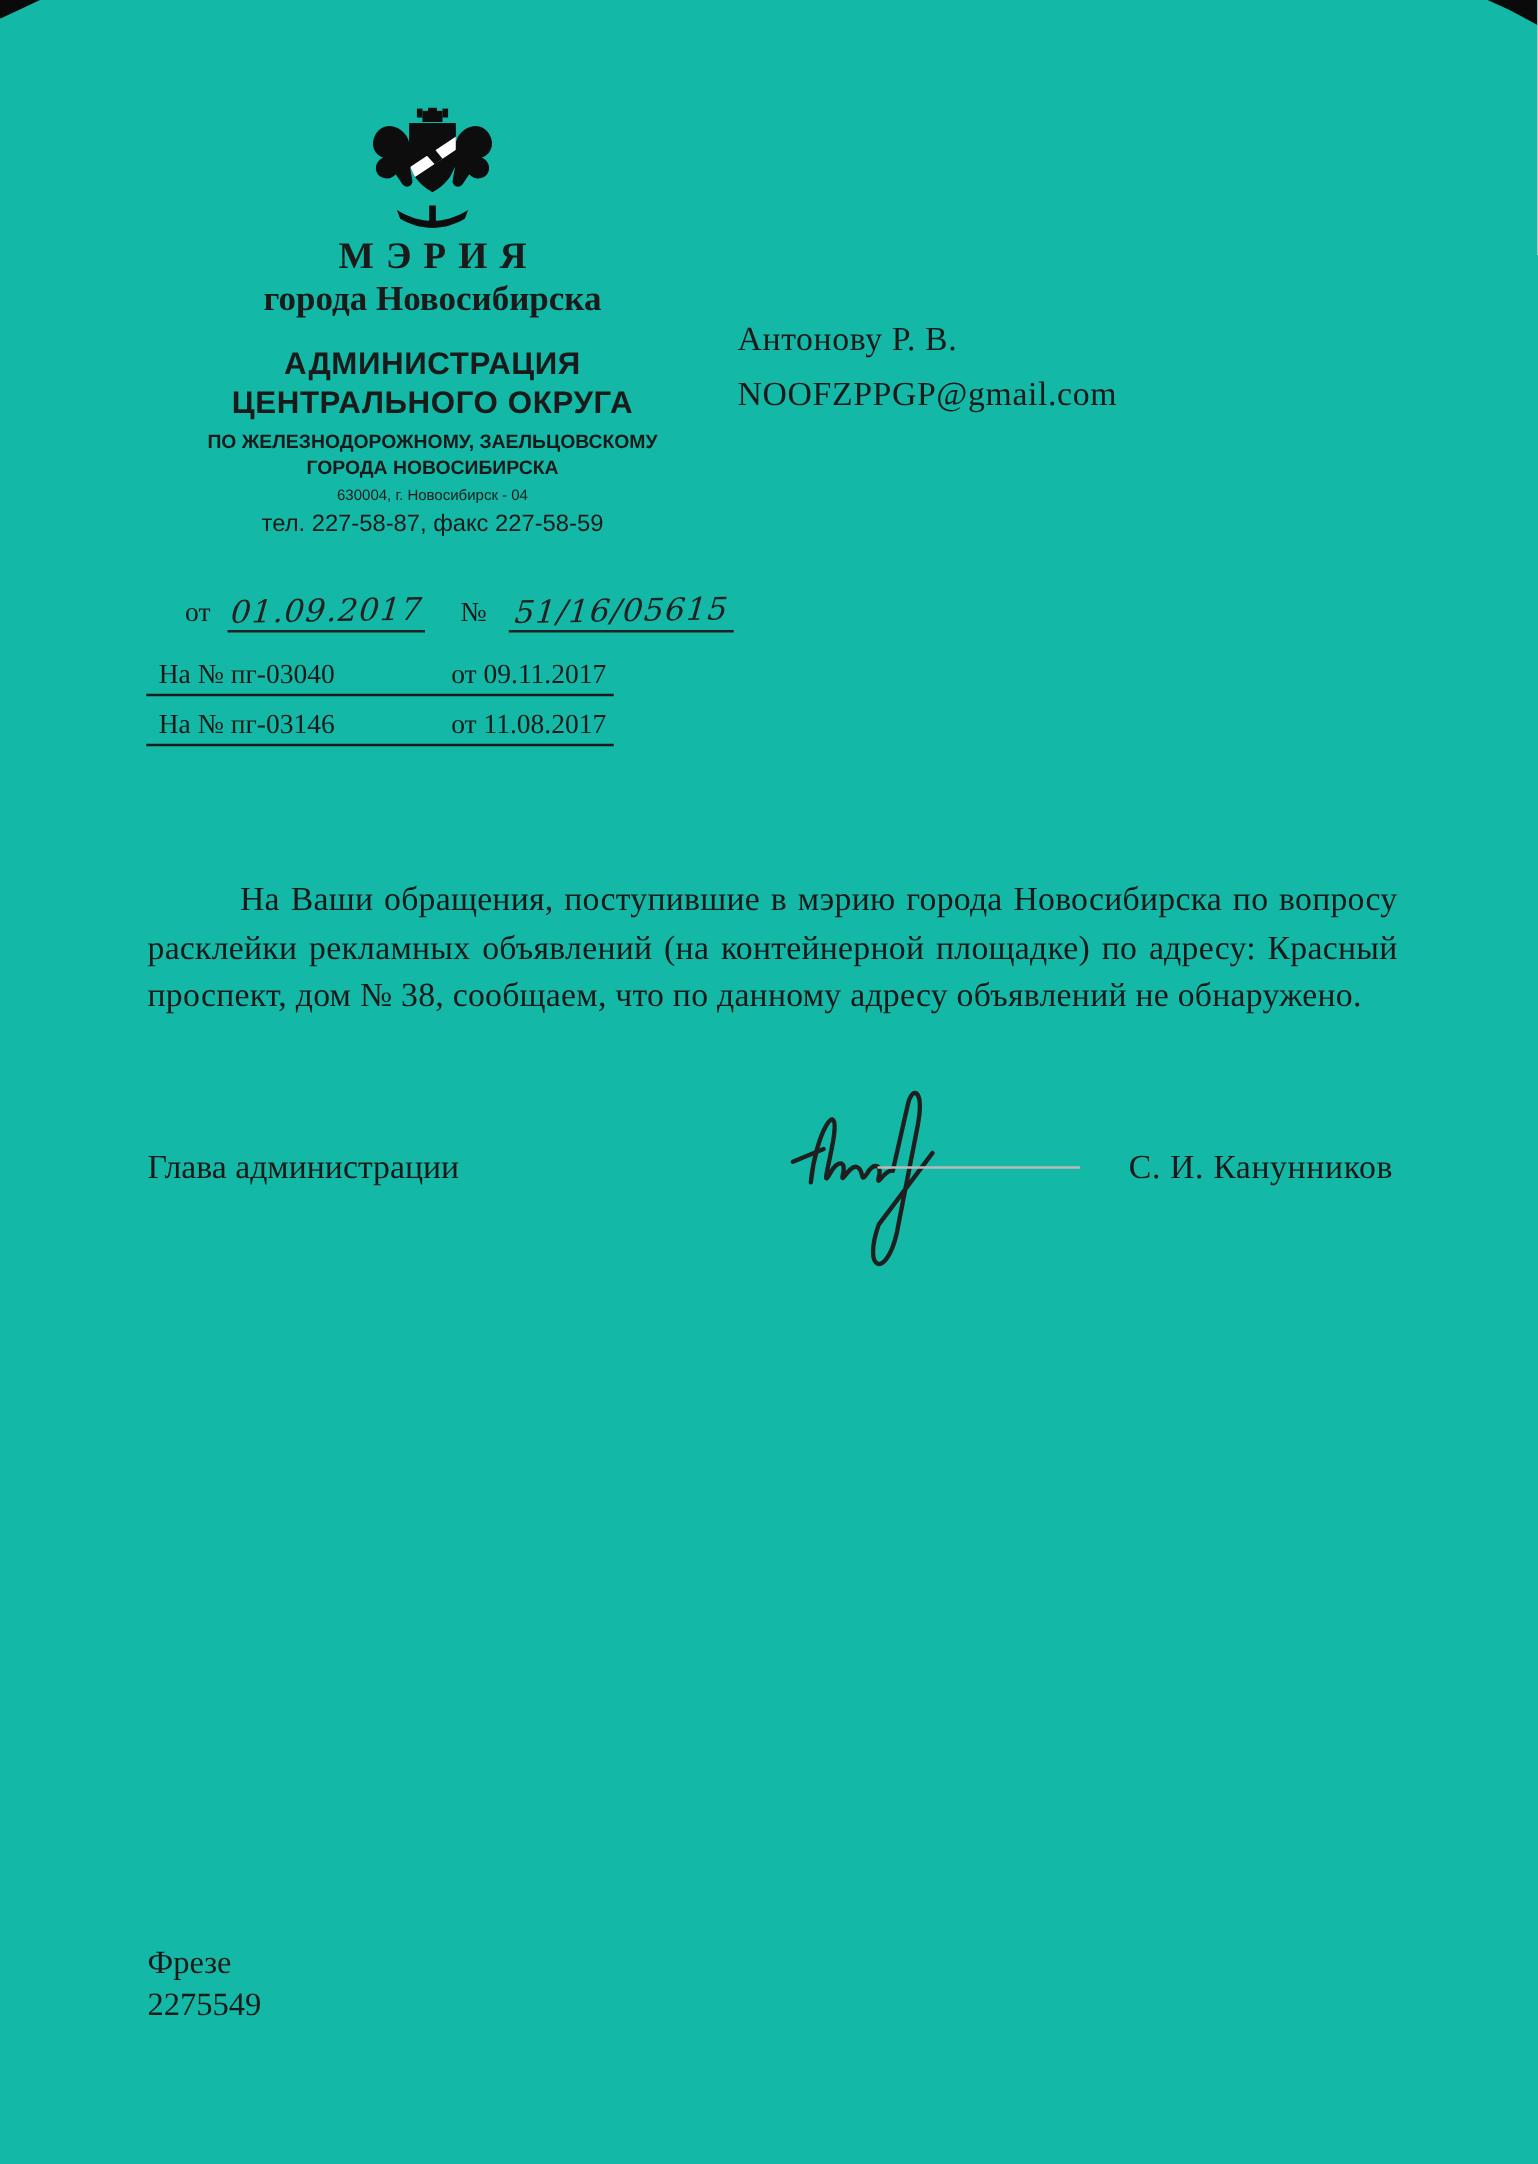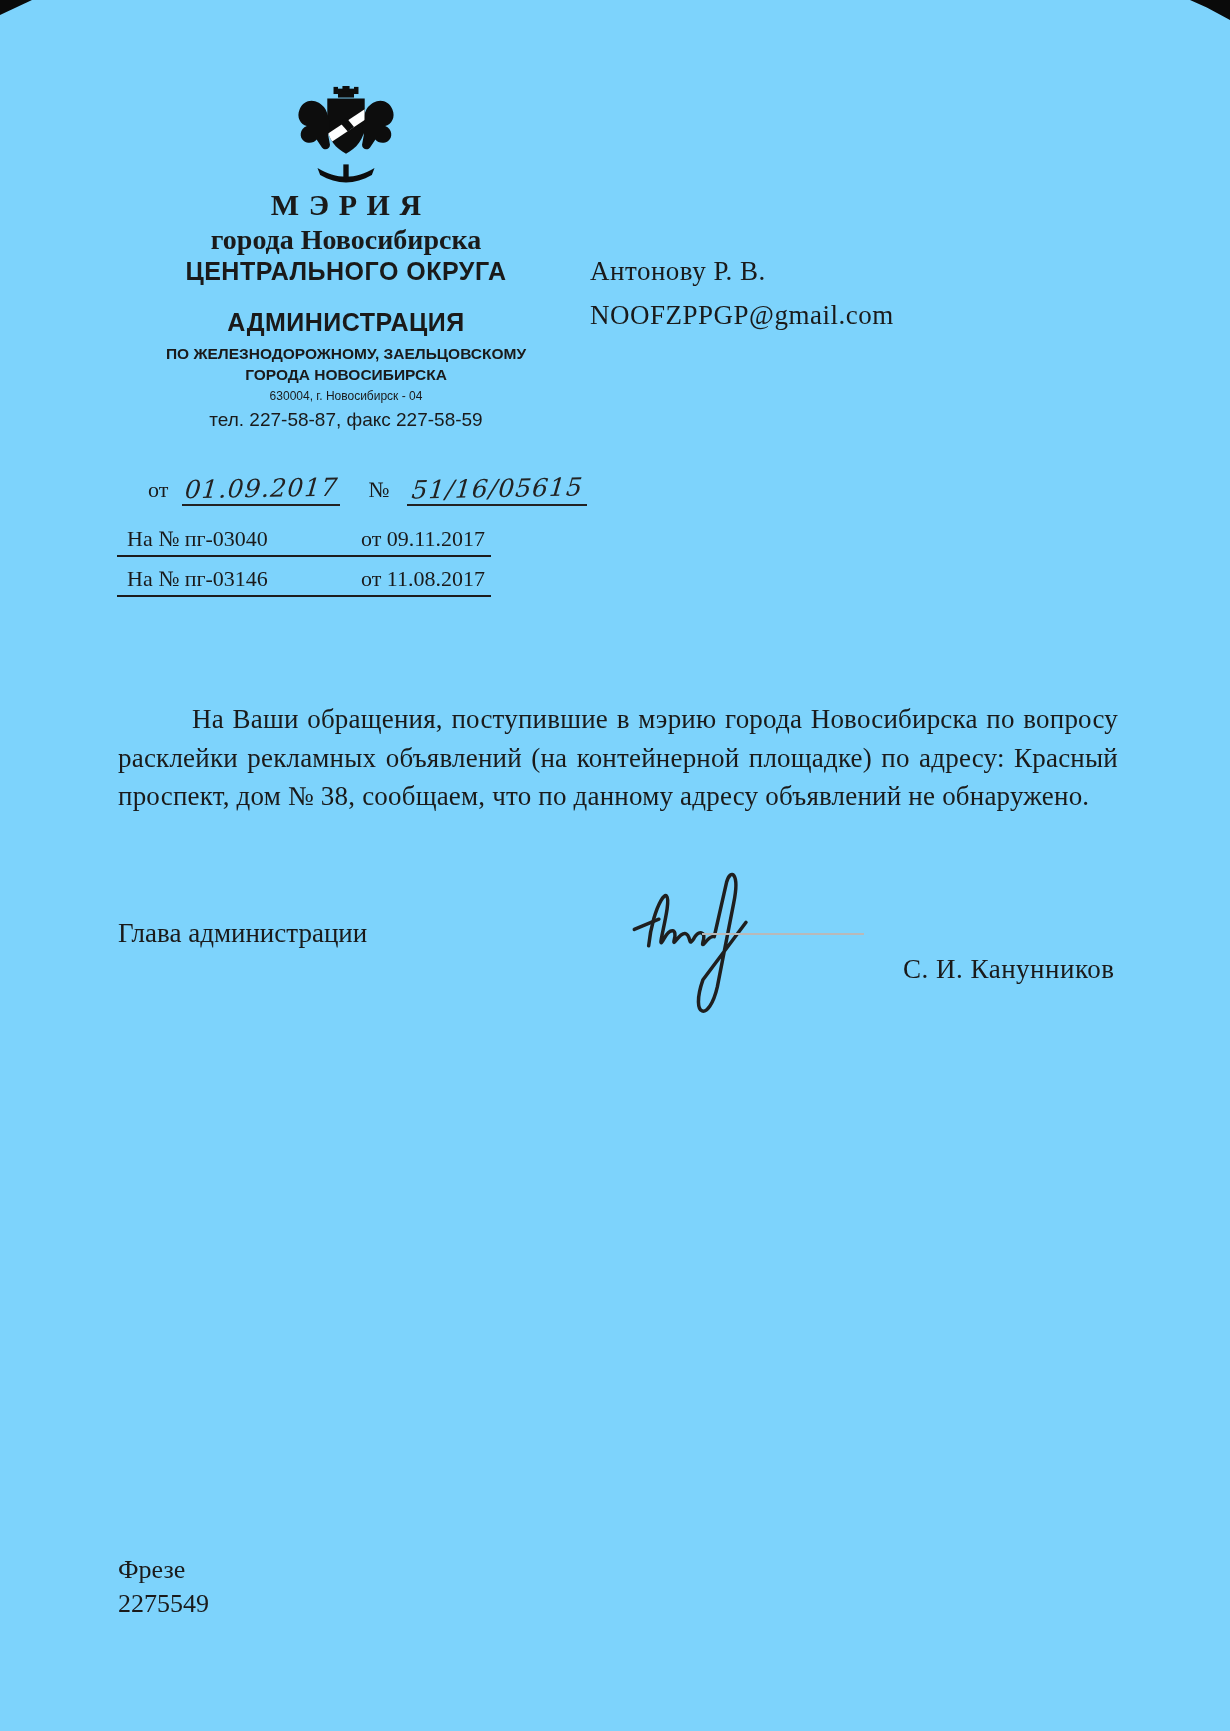--- a/index.html
+++ b/index.html
@@ -2,21 +2,21 @@
 <html><head>
 <meta charset="utf-8">
 <style>
   * { margin: 0; padding: 0; box-sizing: border-box; }
   html, body { background: #e9e9e9; }
   .page {
     position: relative;
     width: 1230px;
     height: 1731px;
     margin: 0 auto;
-    background: #7dd3fc;
+    background: #14b8a6;
     font-family: "Liberation Serif", serif;
     color: #1a1a1a;
     overflow: hidden;
   }
 
   
   .scan-mark { position: absolute; background: #0a0a0a; }
   .scan-mark-left  { left: 0; top: 0; width: 32px; height: 15px;
                      clip-path: polygon(0 0, 100% 0, 55% 45%, 0 100%); }
   .scan-mark-right { right: 0; top: 0; width: 40px; height: 20px;
@@ -94,21 +94,21 @@
   
   .body-text {
     position: absolute; left: 118px; top: 700px; width: 1000px;
     font-size: 27px; line-height: 38.5px;
     text-align: justify; text-indent: 74px;
     letter-spacing: 0.2px;
   }
 
   
   .sign-title { position: absolute; left: 118px; top: 918px; font-size: 27px; }
-  .sign-name  { position: absolute; left: 903px; top: 918px; font-size: 27px; letter-spacing: 0.5px; margin-top: 36px; }
+  .sign-name  { position: absolute; left: 903px; top: 918px; font-size: 27px; letter-spacing: 0.5px; }
   .signature-wrap { position: absolute; left: 622px; top: 862px; width: 205px; height: 178px; }
   .scan-line {
     position: absolute; left: 702px; top: 933px; width: 162px; height: 2px;
     background: #b9b9b9;
   }
 
   
   .footer { position: absolute; left: 118px; top: 1553px; font-size: 26px; line-height: 34px; }
 </style>
 </head>
@@ -148,22 +148,22 @@
         <g clip-path="url(#shieldClip)">
           <path d="M38 58 L92 22 L92 34 L38 70 Z" fill="#ffffff"></path>
           <path d="M58 41 l7 -6 l9 11 l-7 5 z" fill="#0d0d0d"></path>
         </g>
       </svg>
     </div>
 
     <div class="lh-title1">МЭРИЯ</div>
     <div class="lh-title2">города Новосибирска</div>
 
+    <div class="lh-sub lh-sub-first">АДМИНИСТРАЦИЯ</div>
     <div class="lh-sub">ЦЕНТРАЛЬНОГО ОКРУГА</div>
-    <div class="lh-sub lh-sub-first">АДМИНИСТРАЦИЯ</div>
 
     <div class="lh-district lh-district-first">ПО ЖЕЛЕЗНОДОРОЖНОМУ, ЗАЕЛЬЦОВСКОМУ</div>
     <div class="lh-district">ГОРОДА НОВОСИБИРСКА</div>
 
     <div class="lh-addr">630004, г. Новосибирск - 04</div>
     <div class="lh-contacts">тел. 227-58-87, факс 227-58-59</div>
   </div>
 
   <div class="recipient">
     <div class="recipient-name">Антонову Р. В.</div>

